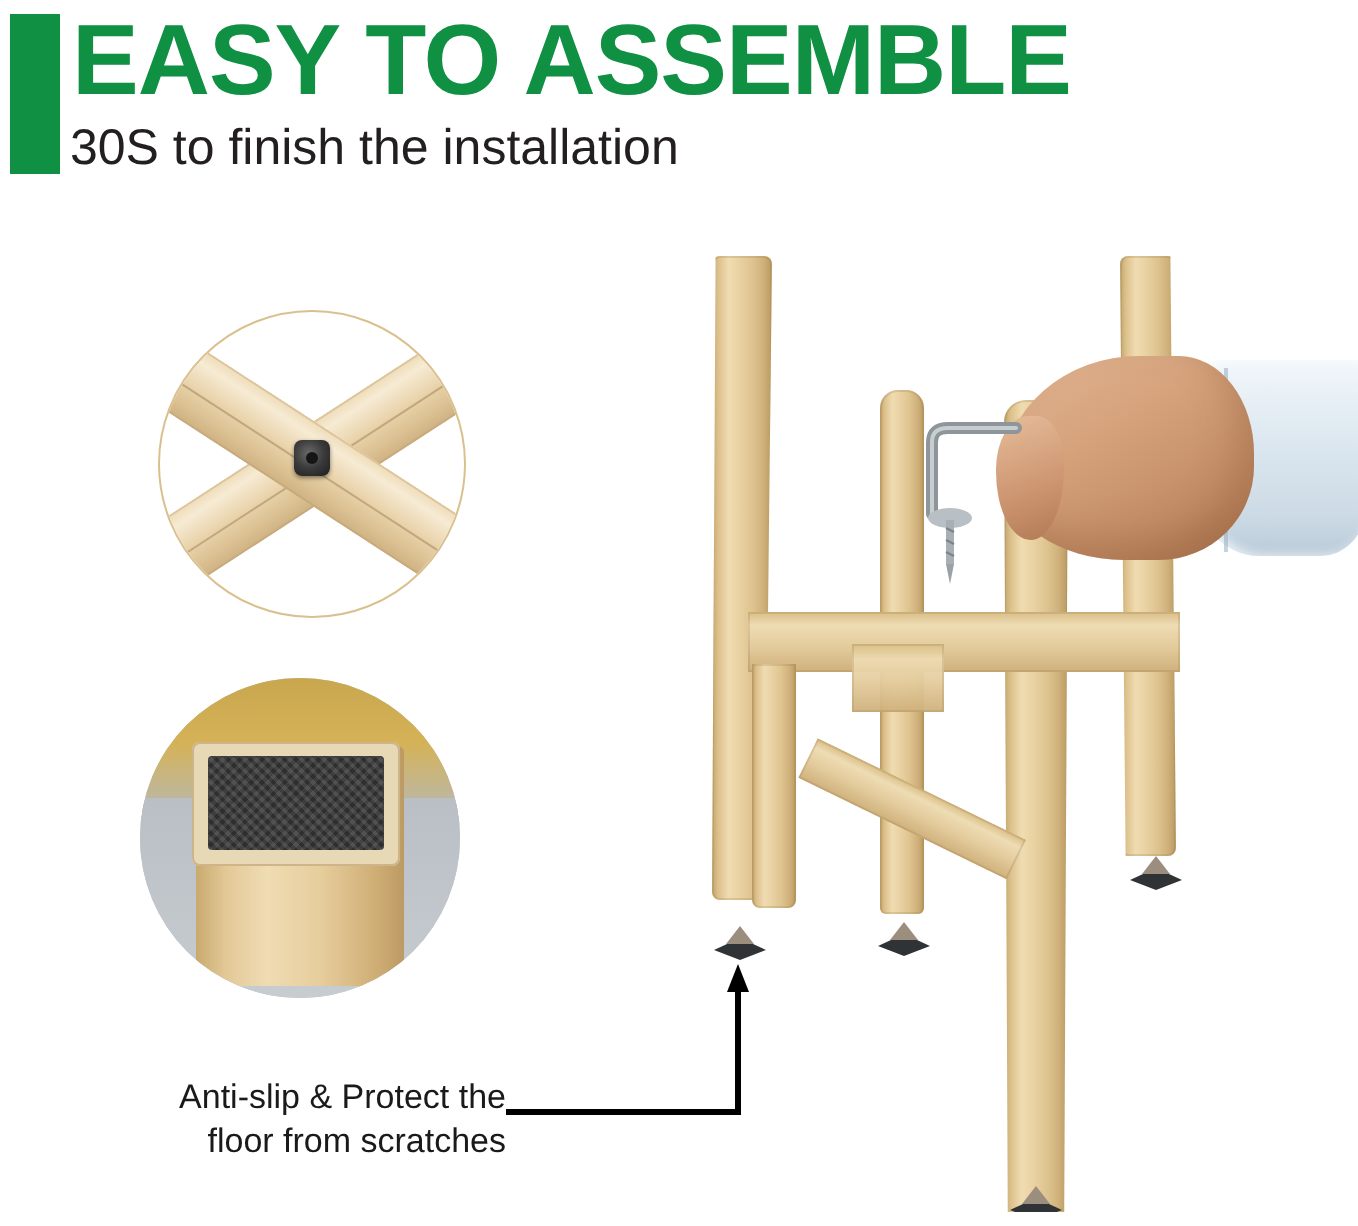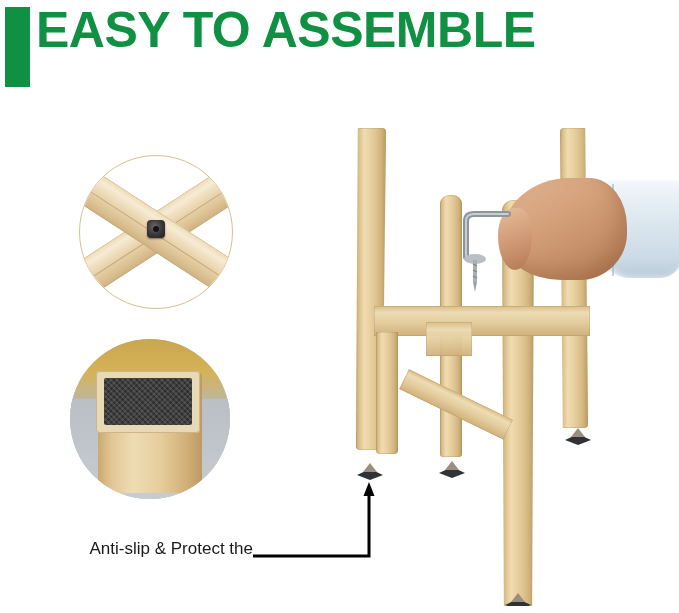--- a/index.html
+++ b/index.html
@@ -255,37 +255,39 @@
     height: 42px;
   }
 </style>
 </head>
 <body>
 
 <div id="page">
 
   <div id="accent-bar"></div>
   <div id="headline">EASY TO ASSEMBLE</div>
+  <div id="subhead">30S to finish the installation</div>
 
   <div class="inset" id="inset-joint">
     <div class="joint-bar" id="joint-bar-a"></div>
     <div class="joint-bar" id="joint-bar-b"></div>
     <div id="joint-bolt"></div>
   </div>
 
   <div class="inset" id="inset-pad">
     <div id="pad-bg-top"></div>
     <div id="pad-bg-bottom"></div>
     <div id="pad-leg"></div>
     <div id="pad-border"></div>
     <div id="pad-black"></div>
   </div>
 
   <div id="caption">
     <div>Anti-slip &amp; Protect the</div>
+    <div>floor from scratches</div>
   </div>
 
   <svg id="leader-svg" viewBox="0 0 150 105">
     <path d="M13,86 L129,86 L129,24" stroke="#000000" stroke-width="3" fill="none"></path>
     <polygon points="129,12 123.5,26 134.5,26" fill="#000000"></polygon>
   </svg>
 
   <div id="photo">
 
     <div class="leg" style="left:26px; top:18px; width:30px; height:322px;

